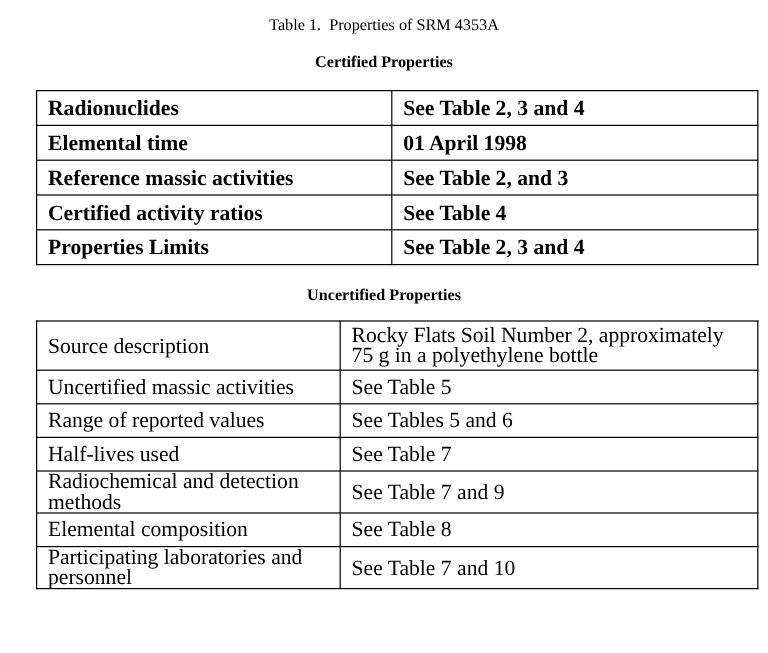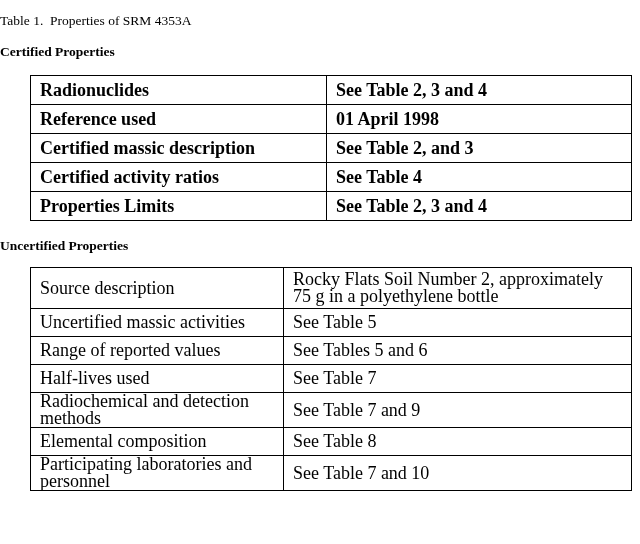--- a/index.html
+++ b/index.html
@@ -14,27 +14,27 @@
     color: #000000;
     overflow: hidden;
   }
   .page {
     width: 640px;
     height: 544px;
     position: relative;
   }
   .doc-title {
     padding-top: 12px;
-    text-align: left;
+    text-align: center;
     font-size: 13.5px;
     line-height: 17px;
     white-space: pre-wrap;
   }
   .section-heading {
-    text-align: left;
+    text-align: center;
     font-weight: bold;
     font-size: 13.5px;
     line-height: 17px;
   }
   .heading-certified { margin-top: 14px; }
   .heading-uncertified { margin-top: 16px; }
   table.props-table {
     border-collapse: collapse;
     table-layout: fixed;
     margin-left: 30px;
@@ -71,25 +71,25 @@
     <colgroup>
         <col class="c1">
         <col class="c2">
       </colgroup>
     <tbody>
       <tr>
         <td><span>Radionuclides</span></td>
         <td>See Table 2, 3 and 4</td>
       </tr>
       <tr>
-        <td><span>Reference used</span></td>
+        <td><span>Elemental time</span></td>
         <td>01 April 1998</td>
       </tr>
       <tr>
-        <td><span>Certified massic description</span></td>
+        <td><span>Reference massic activities</span></td>
         <td>See Table 2, and 3</td>
       </tr>
       <tr>
         <td><span>Certified activity ratios</span></td>
         <td>See Table 4</td>
       </tr>
       <tr>
         <td><span>Properties Limits</span></td>
         <td>See Table 2, 3 and 4</td>
       </tr>

